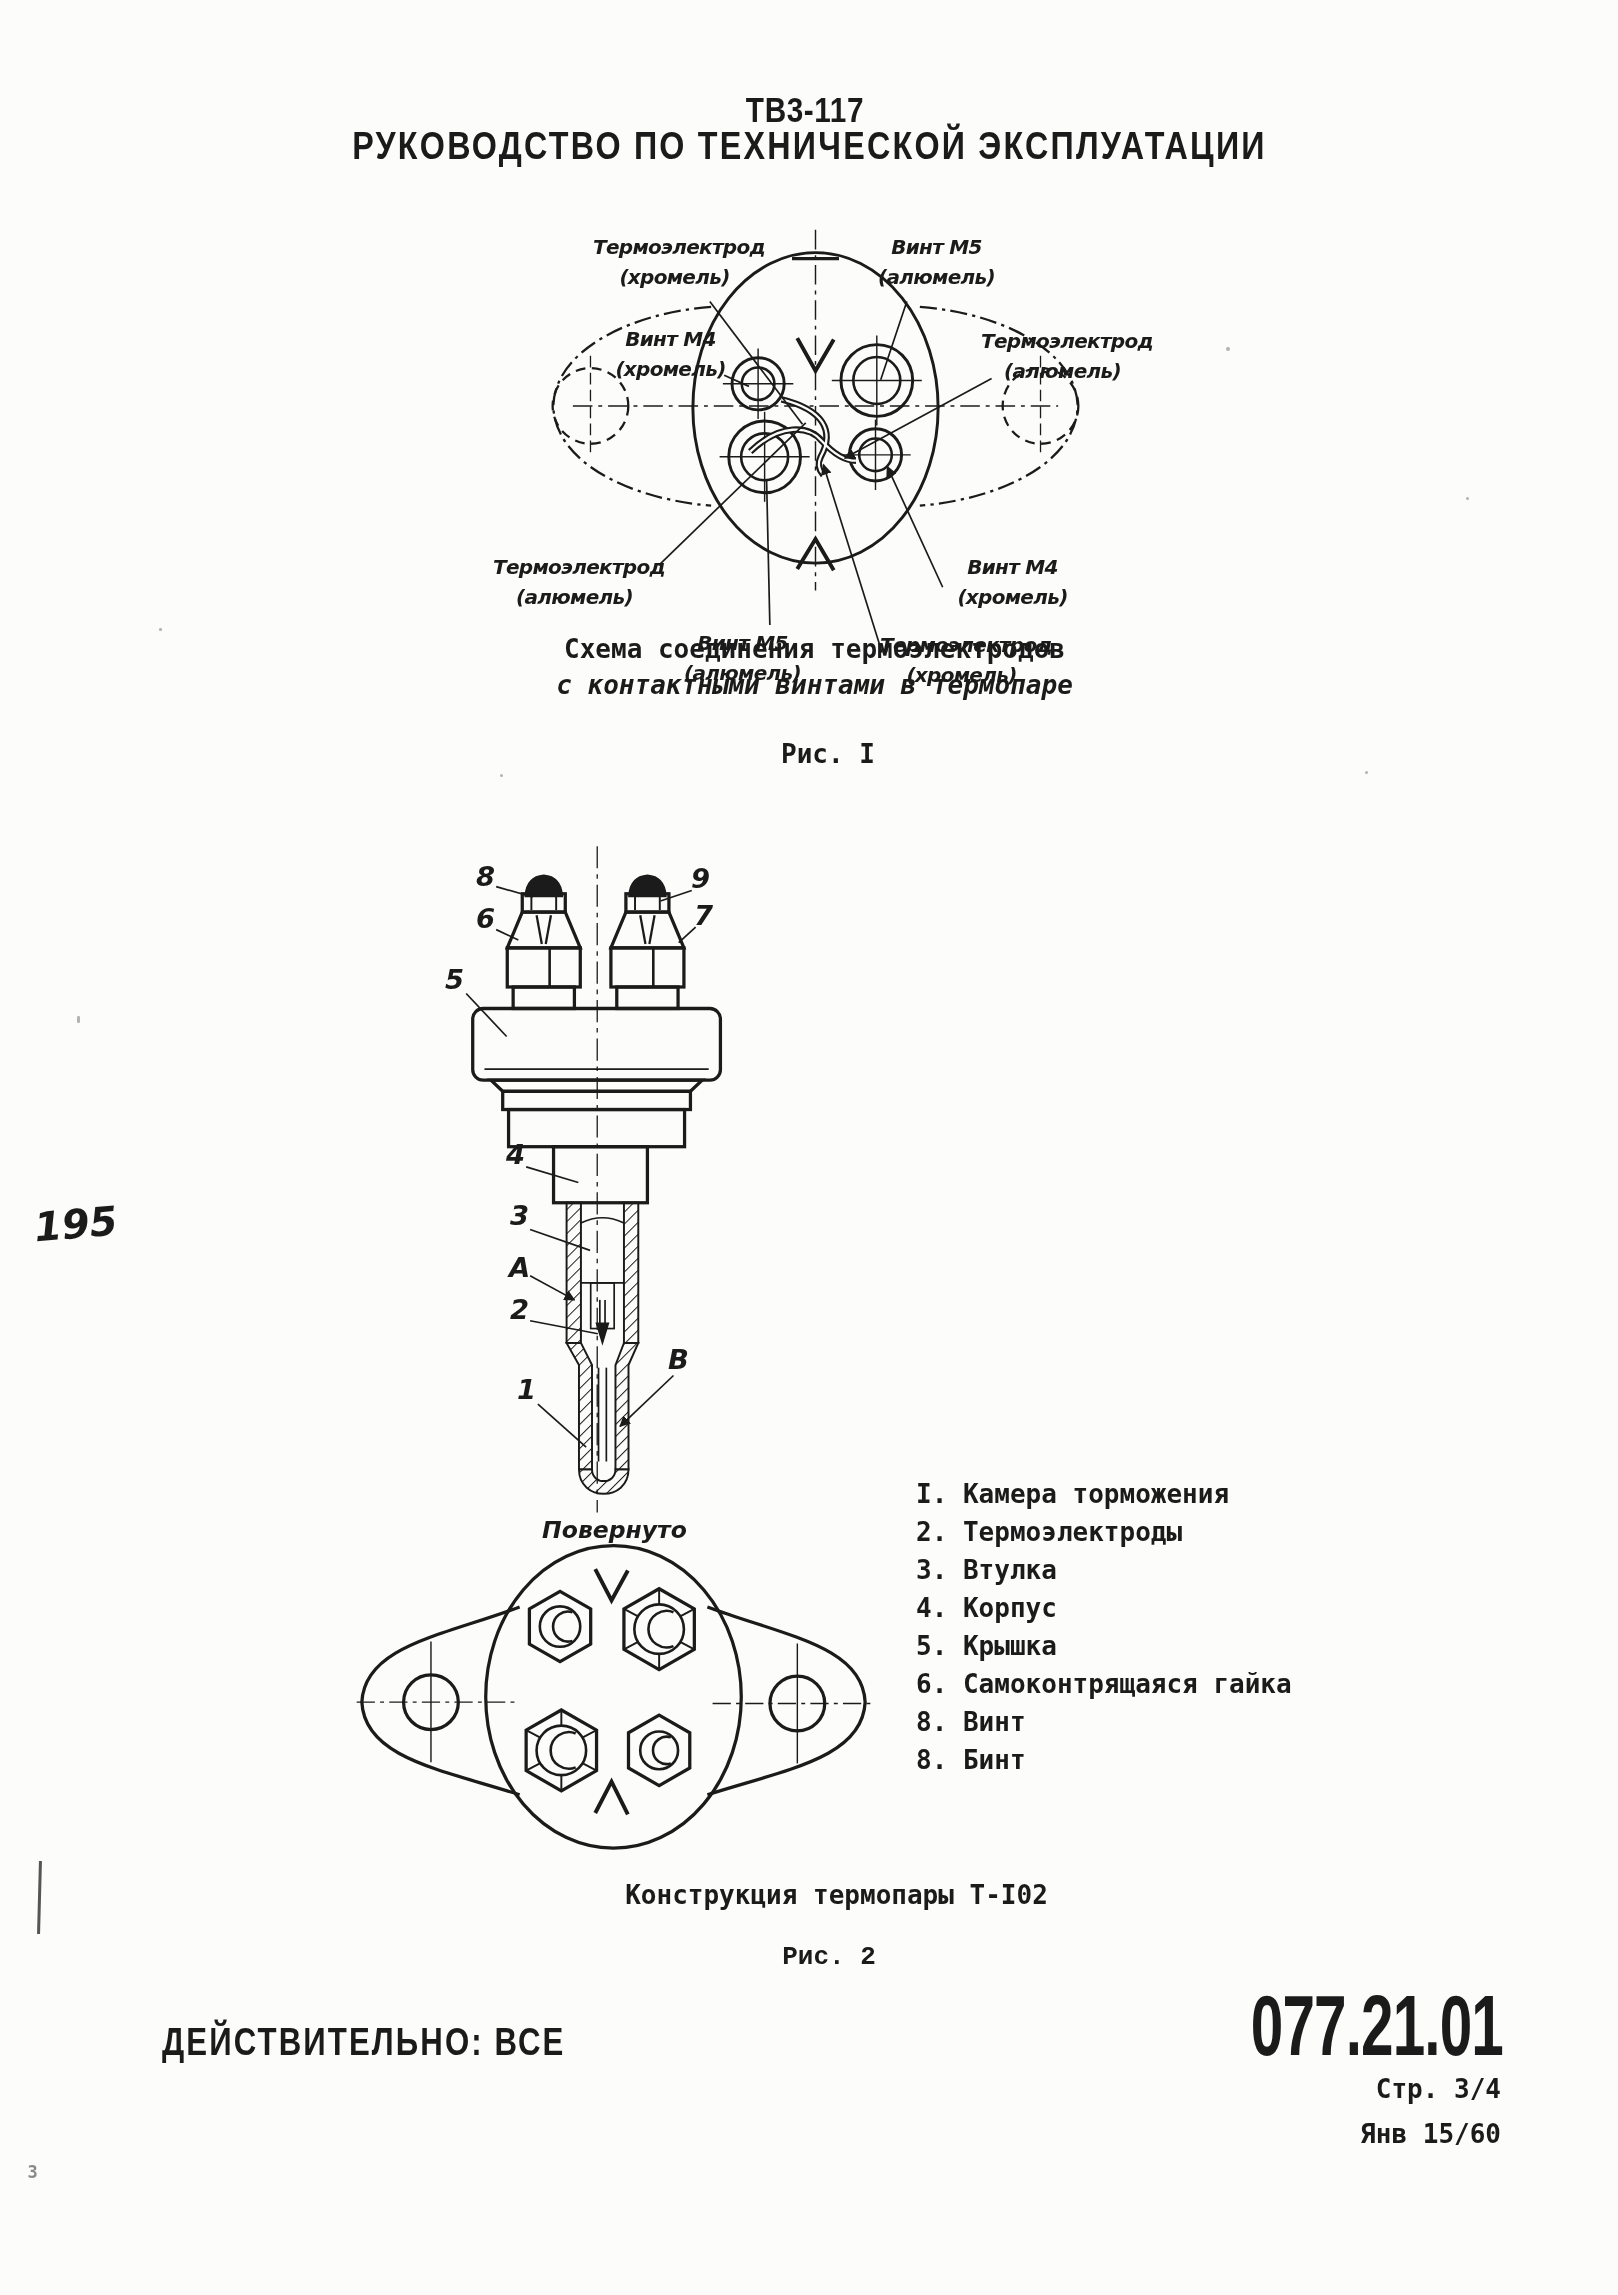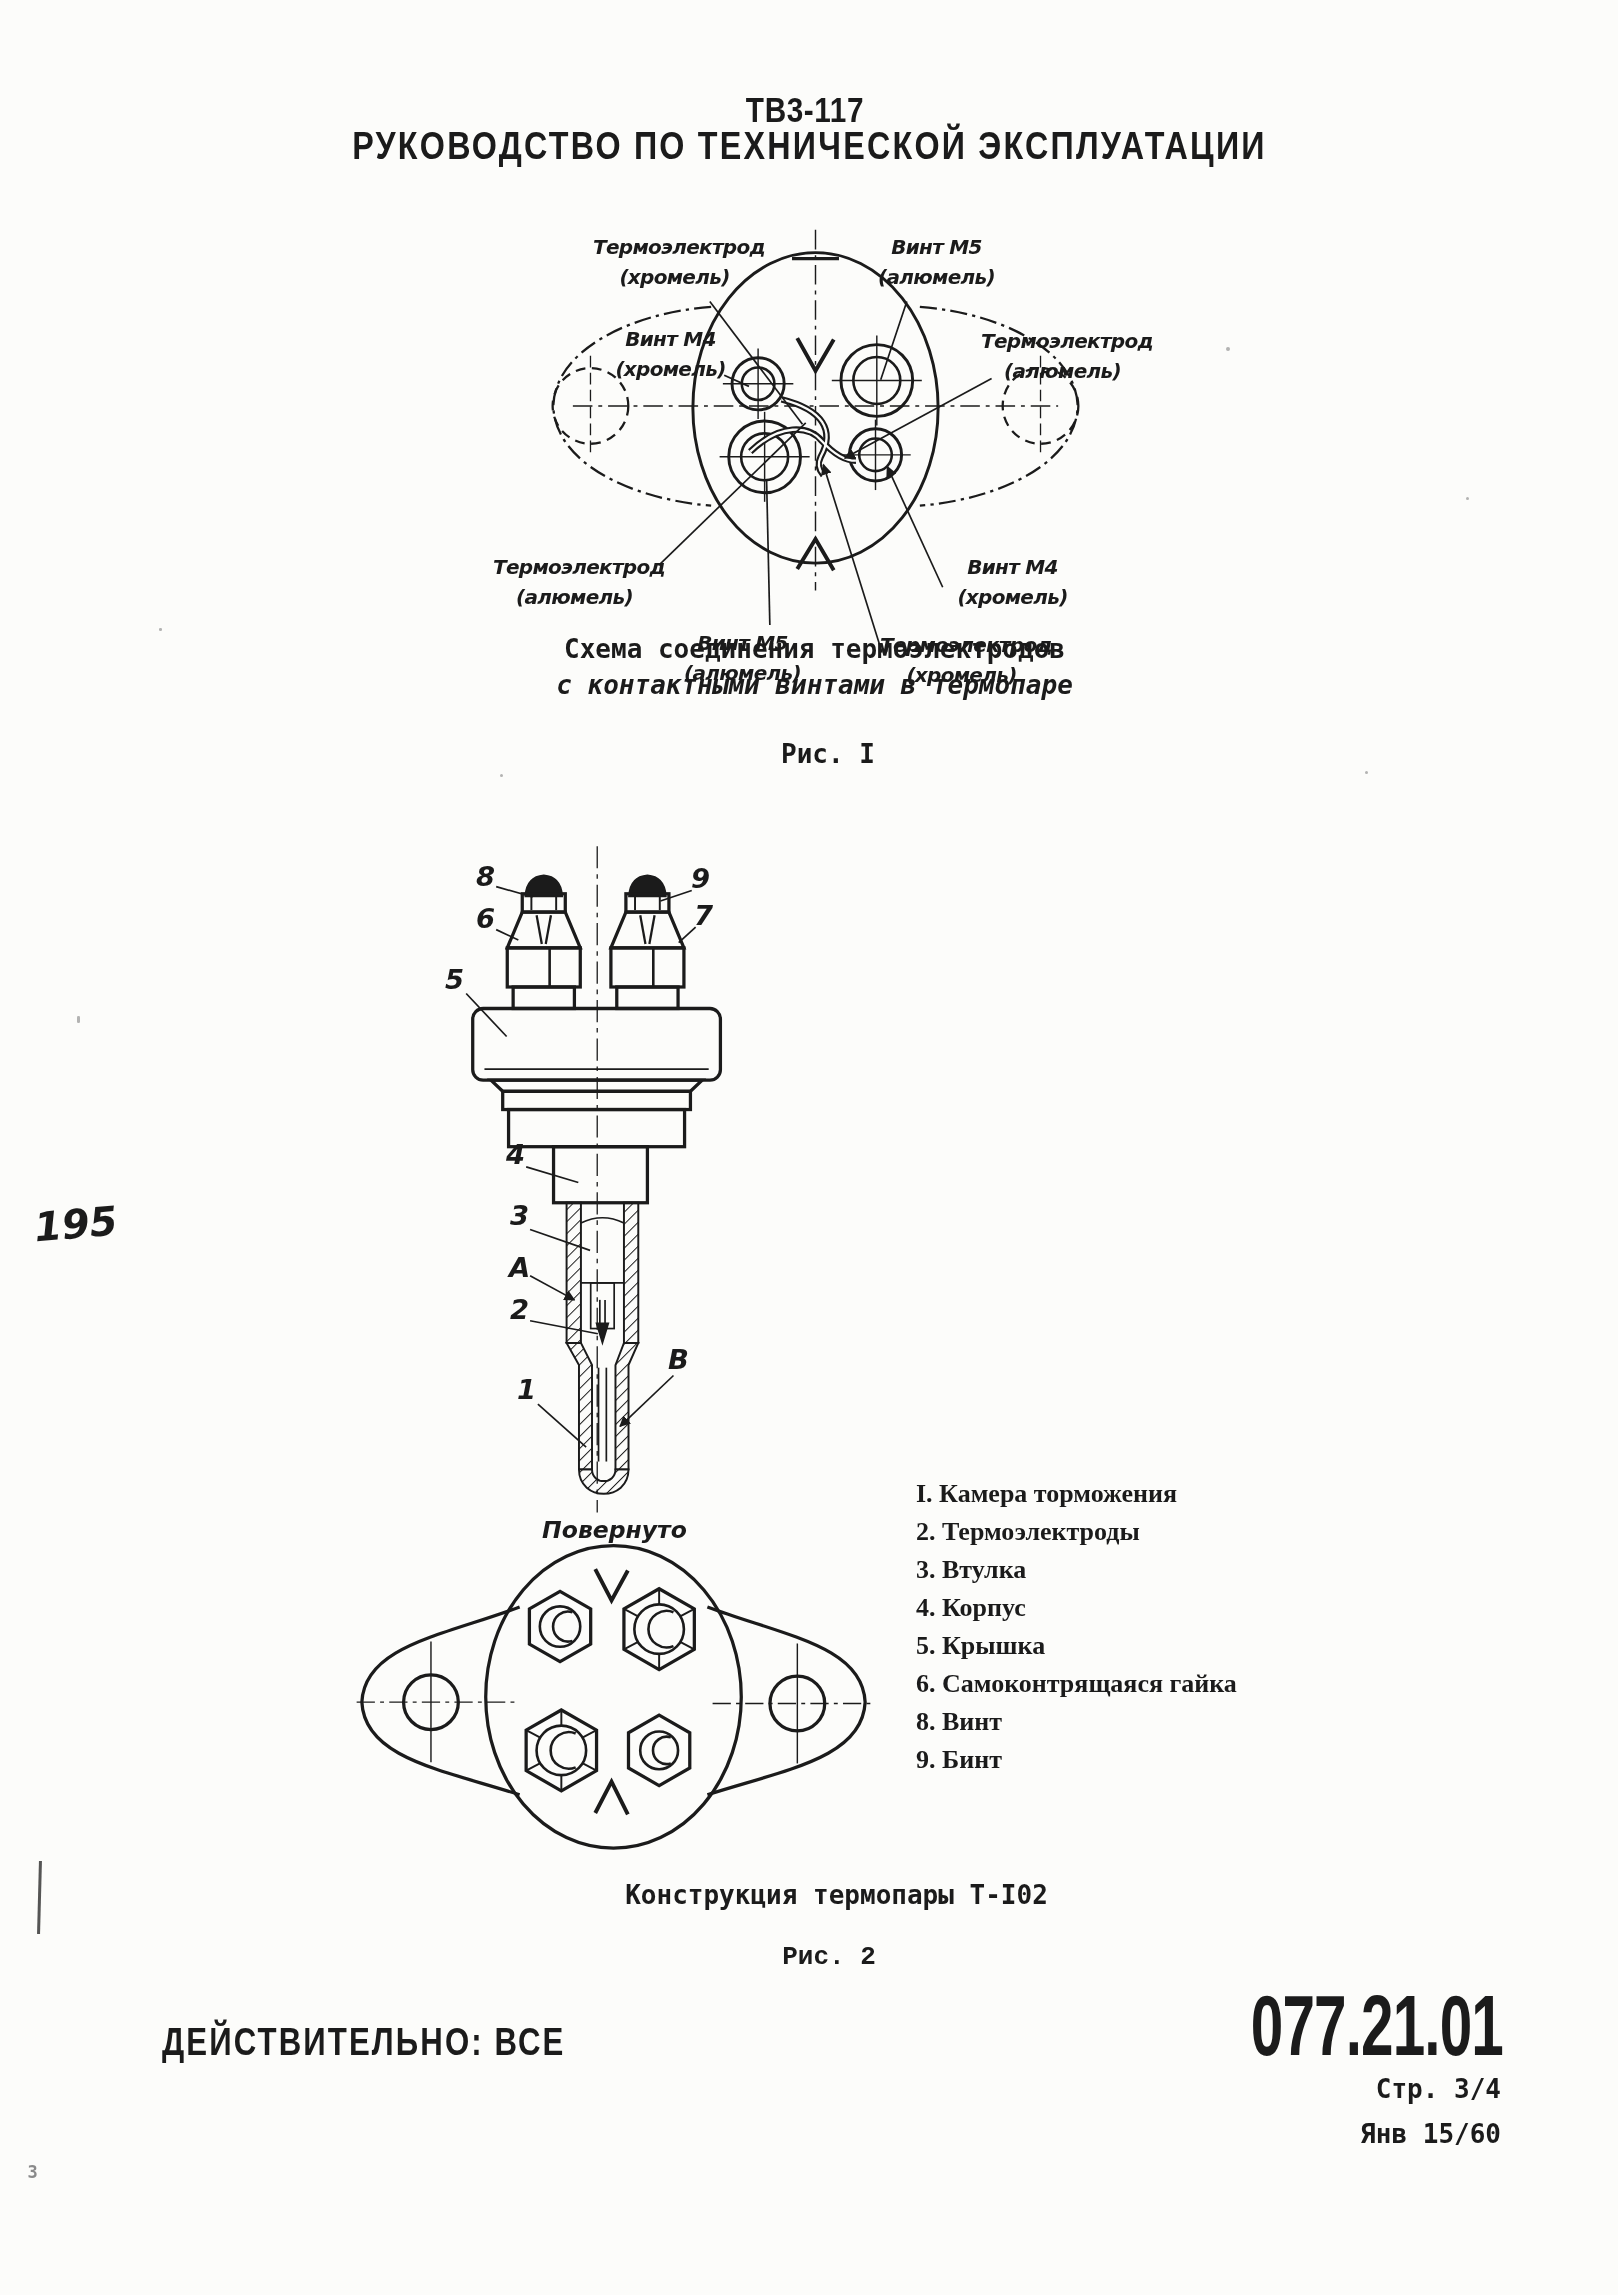--- a/index.html
+++ b/index.html
@@ -285,29 +285,29 @@
         <circle cx="1010" cy="2682" r="29" stroke-width="4"></circle>
         <path d="M 1028 2662 A 21 21 0 1 0 1028 2702" stroke-width="4"></path>
       </g>
       <g stroke-width="6">
         <polyline points="912,2404 937,2452 962,2406"></polyline>
         <polyline points="912,2778 937,2730 962,2780"></polyline>
       </g>
     </g>
   </svg>
 
-  <div class="abs mono-b" style="left:916px;top:1479px;width:418px;font-family:Liberation Serif, serif;">
+  <div class="abs mono-b" style="left:916px;top:1479px;width:418px;">
       <div class="legend-item">I. Камера торможения</div>
       <div class="legend-item">2. Термоэлектроды</div>
       <div class="legend-item">3. Втулка</div>
       <div class="legend-item">4. Корпус</div>
       <div class="legend-item">5. Крышка</div>
       <div class="legend-item">6. Самоконтрящаяся гайка</div>
       <div class="legend-item">8. Винт</div>
-      <div class="legend-item">9. Бинт</div>
+      <div class="legend-item">8. Бинт</div>
     </div>
 
   <div class="abs mono-b center" style="left:543px;top:1880px;width:587px;font-size:26px;">Конструкция термопары Т-I02</div>
   <div class="abs mono-b center" style="left:718px;top:1942px;width:222px;font-size:26px;font-family:Liberation Mono, monospace;">Рис. 2</div>
 
   <div class="abs sans-b" style="left:162px;top:2020px;font-size:39px;font-weight:600;transform:scaleX(.8);transform-origin:left center;letter-spacing:2.6px;">ДЕЙСТВИТЕЛЬНО: ВСЕ</div>
   <div class="abs sans-b" style="left:1044px;top:1976px;width:459px;text-align:right;font-size:86px;transform:scaleX(.68);transform-origin:right center;letter-spacing:-1.3px;">077.21.01</div>
   <div class="abs mono-b" style="left:1240px;top:2074px;width:261px;text-align:right;font-size:26px;">Стр. 3/4</div>
   <div class="abs mono-b" style="left:1240px;top:2119px;width:261px;text-align:right;font-size:26px;">Янв 15/60</div>
 

